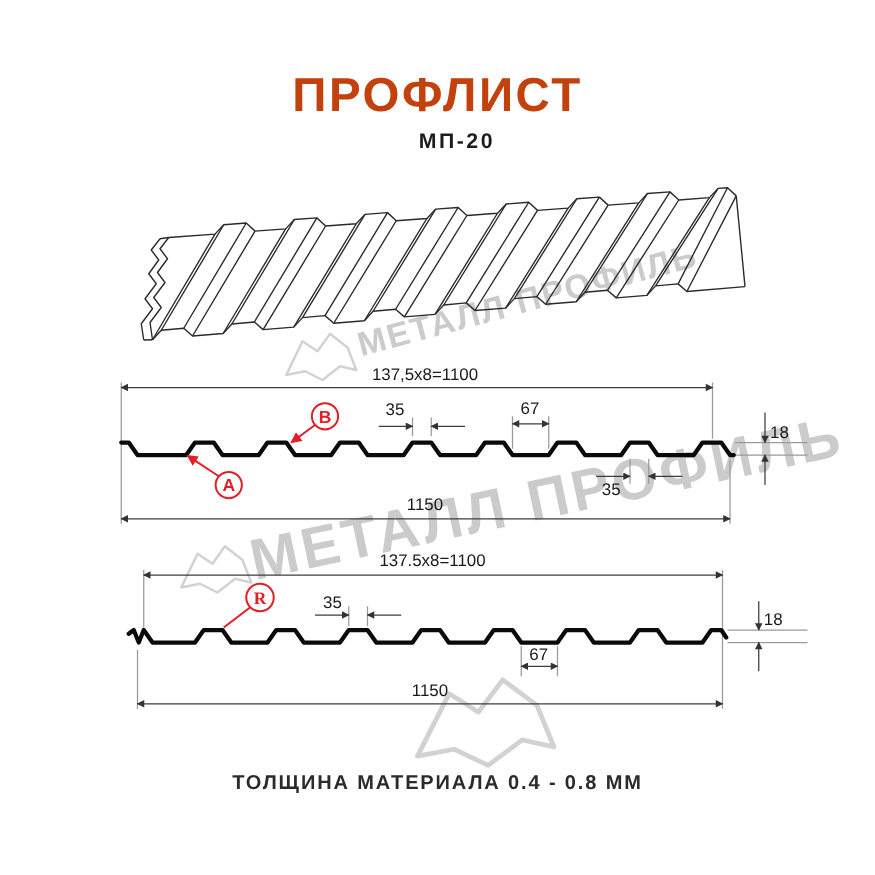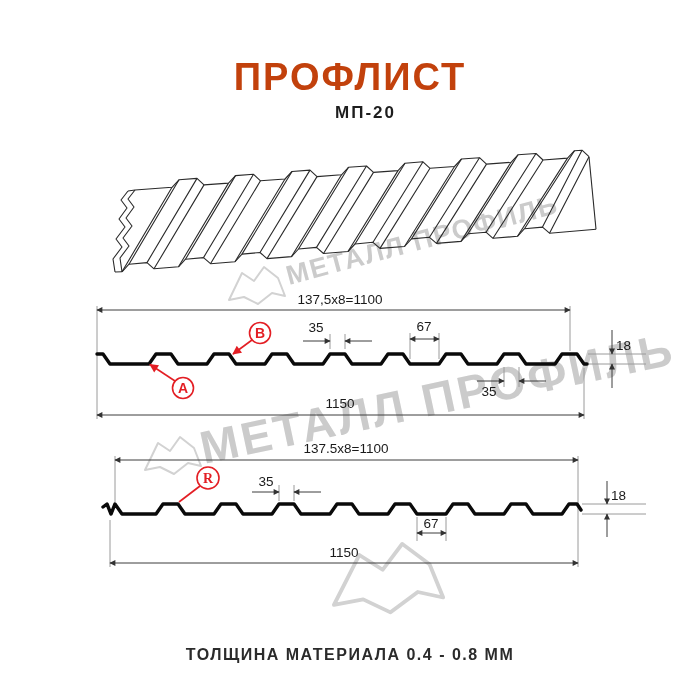--- a/index.html
+++ b/index.html
@@ -3,21 +3,21 @@
 <meta charset="utf-8">
 <style>
   html,body{margin:0;padding:0;background:#ffffff;}
   .page{position:relative;width:700px;height:700px;background:#ffffff;overflow:hidden;
         font-family:"Liberation Sans",sans-serif;}
   .hdr{position:absolute;top:56px;left:0;width:700px;text-align:center;}
   .title{font-size:38px;font-weight:800;letter-spacing:2px;color:#c2410c;
          font-family:"Liberation Sans",sans-serif;}
   .subtitle{margin-top:4px;font-size:17px;font-weight:700;letter-spacing:2px;color:#1d1d1d;padding-left:31px;}
   .ftr{position:absolute;top:618px;left:0;width:700px;text-align:center;
-       font-size:16px;font-weight:700;letter-spacing:1.5px;color:#2b2b2b;margin-top:28px;}
+       font-size:16px;font-weight:700;letter-spacing:1.5px;color:#2b2b2b;}
   svg{position:absolute;left:0;top:0;}
   .dim{font-size:13.5px;fill:#1a1a1a;font-family:"Liberation Sans",sans-serif;}
   .wmtext{font-weight:700;fill:#cbcbcb;font-family:"Liberation Sans",sans-serif;}
   .wmlogo{fill:none;stroke:#d2d2d2;stroke-width:2;stroke-linejoin:round;}
   .profile{fill:none;stroke:#0a0a0a;stroke-width:3.4;stroke-linejoin:round;stroke-linecap:round;}
   .sheet3d{fill:none;stroke:#2a2a2a;stroke-width:1.1;stroke-linejoin:round;}
   .ext{stroke:#9a9a9a;stroke-width:1;}
   .dimline{stroke:#3c3c3c;stroke-width:1;}
   .red{stroke:#e31e24;fill:none;stroke-width:1.6;}
   .redletter{fill:#e31e24;font-weight:700;font-size:14px;font-family:"Liberation Sans",sans-serif;}

